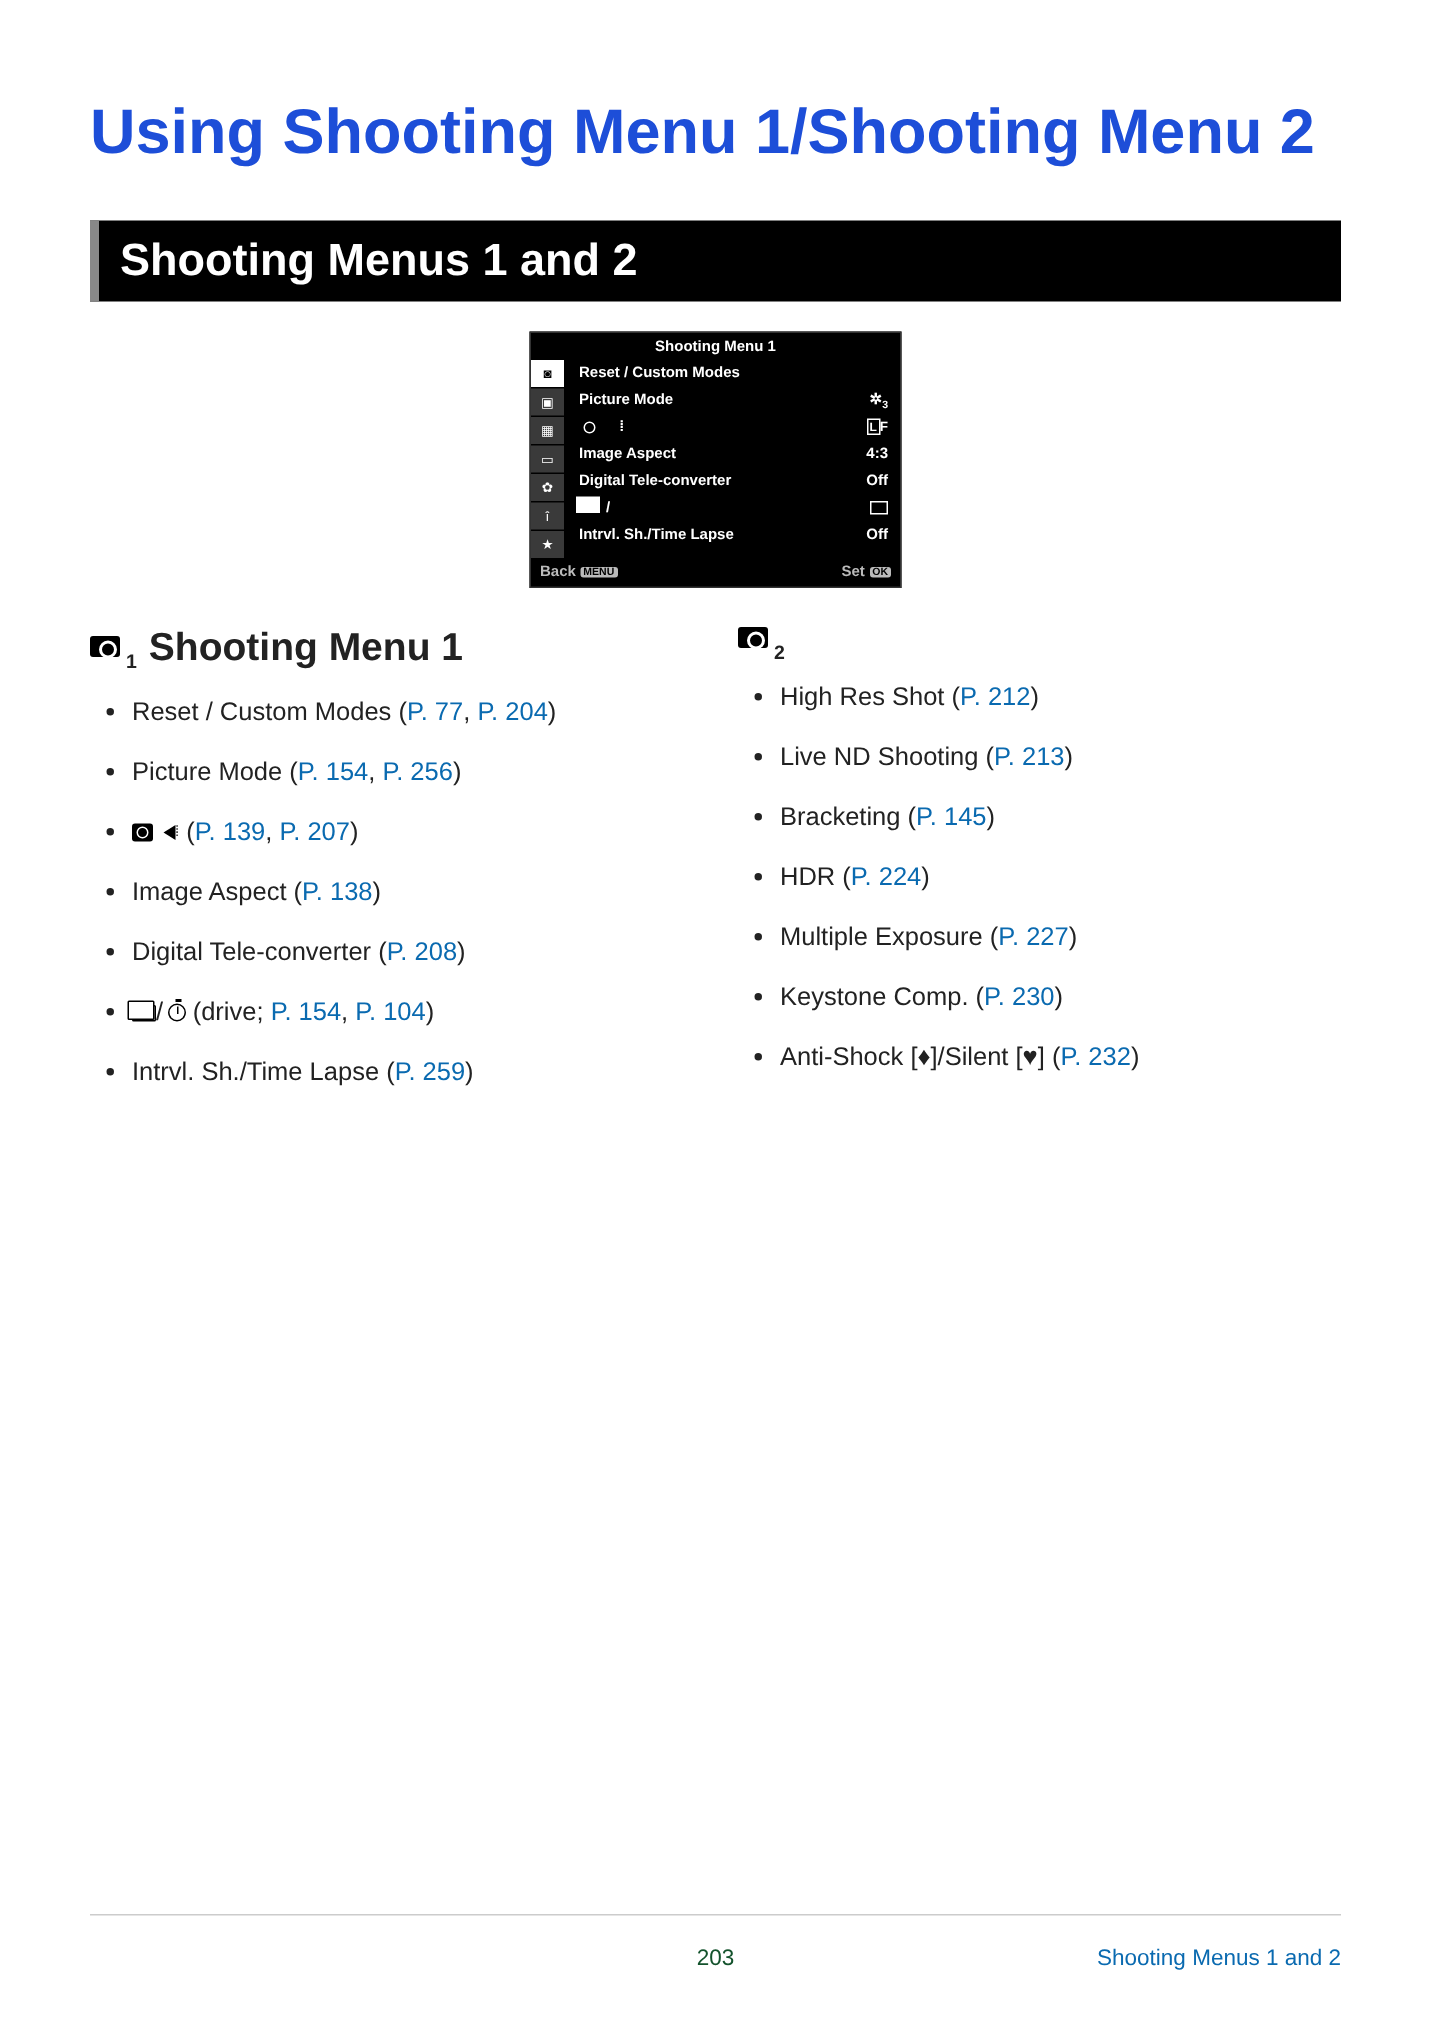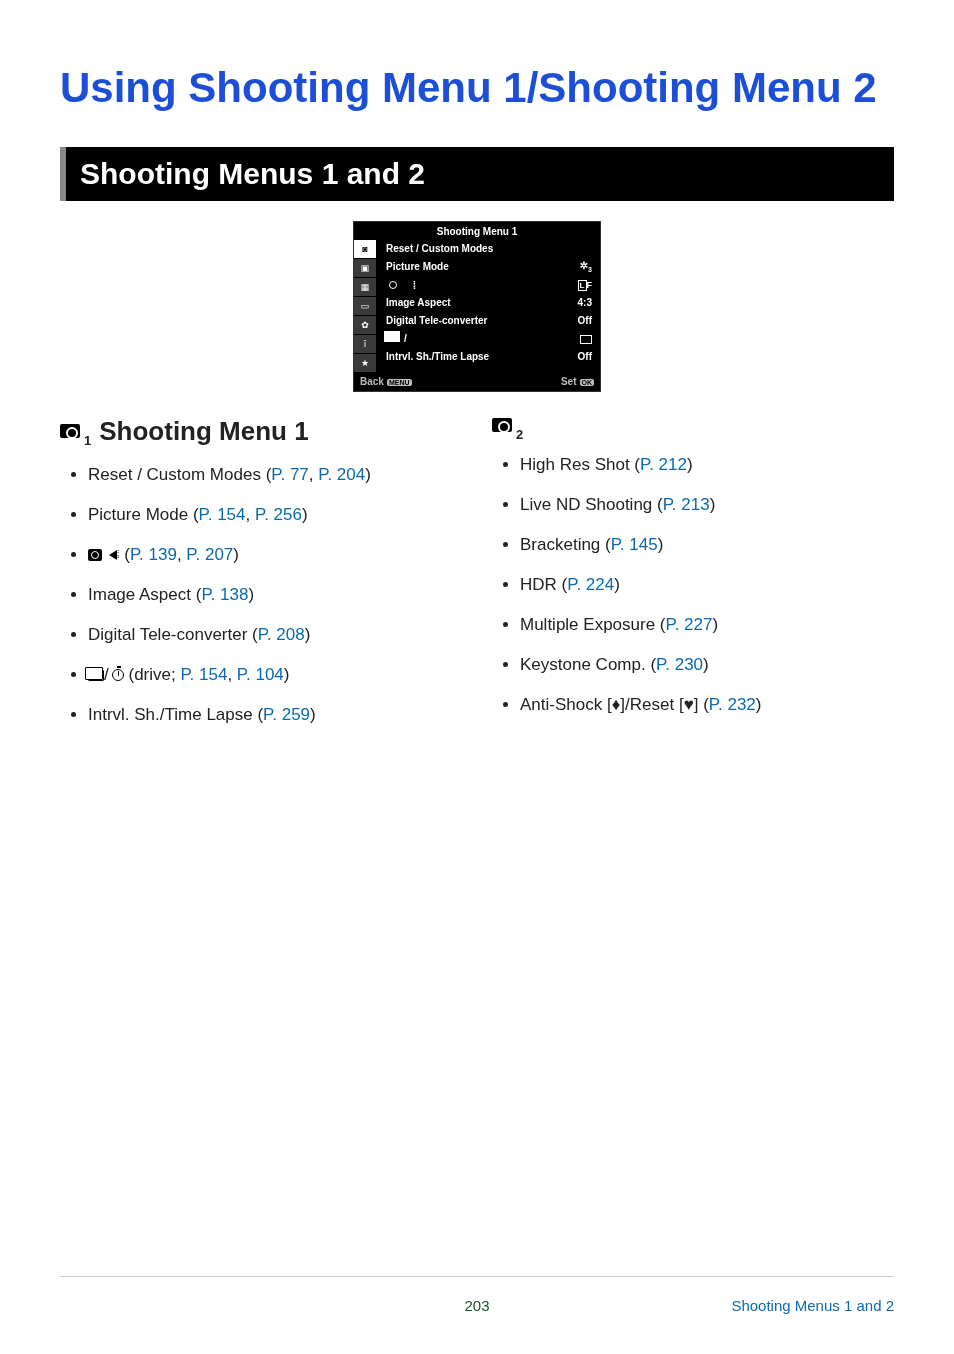--- a/index.html
+++ b/index.html
@@ -273,21 +273,21 @@
         <span class="cam-icon"></span>
           <span class="cam-sub">2</span>
       </div>
       <ul class="menu-list" id="col2-list">
           <li><span>High Res Shot</span> (<a href="#" class="pref">P. 212</a>)</li>
           <li><span>Live ND Shooting</span> (<a href="#" class="pref">P. 213</a>)</li>
           <li><span>Bracketing</span> (<a href="#" class="pref">P. 145</a>)</li>
           <li><span>HDR</span> (<a href="#" class="pref">P. 224</a>)</li>
           <li><span>Multiple Exposure</span> (<a href="#" class="pref">P. 227</a>)</li>
           <li><span>Keystone Comp.</span> (<a href="#" class="pref">P. 230</a>)</li>
-          <li><span>Anti-Shock [♦]/Reset [♥]</span> (<a href="#" class="pref">P. 232</a>)</li>
+          <li><span>Anti-Shock [♦]/Silent [♥]</span> (<a href="#" class="pref">P. 232</a>)</li>
         </ul>
     </div>
   </div>
 </div>
 
 <div class="footer">
   <span class="pagenum">203</span>
   <a class="crumb pref" href="#">Shooting Menus 1 and 2</a>
 </div>
 

